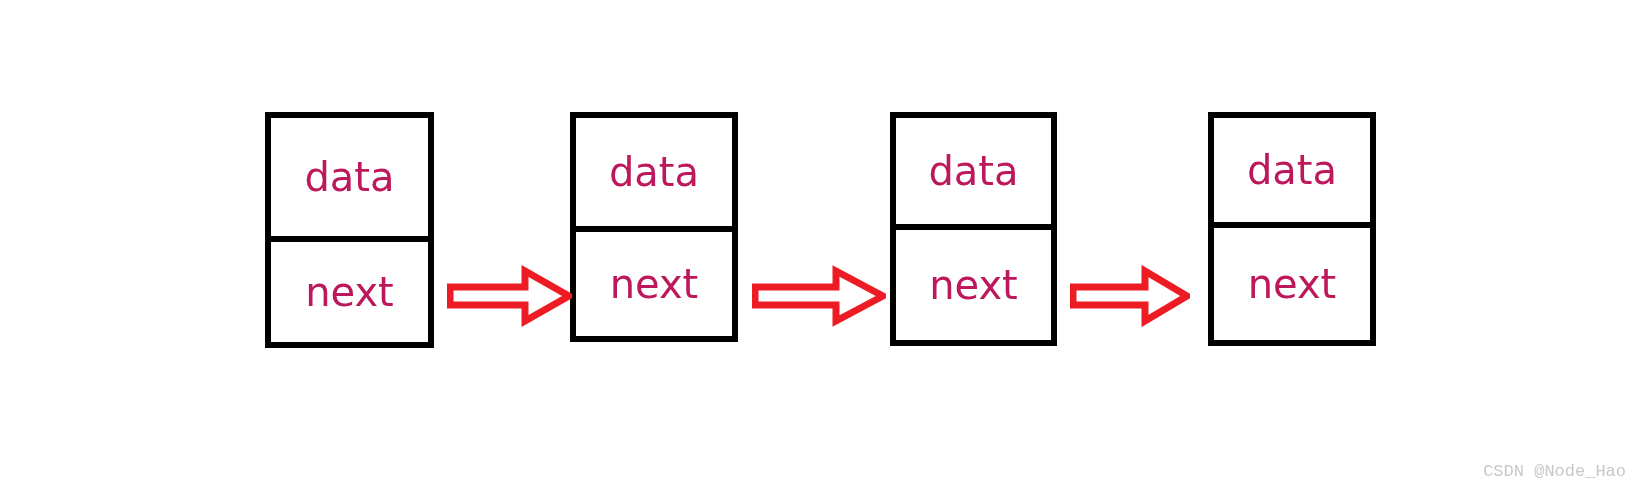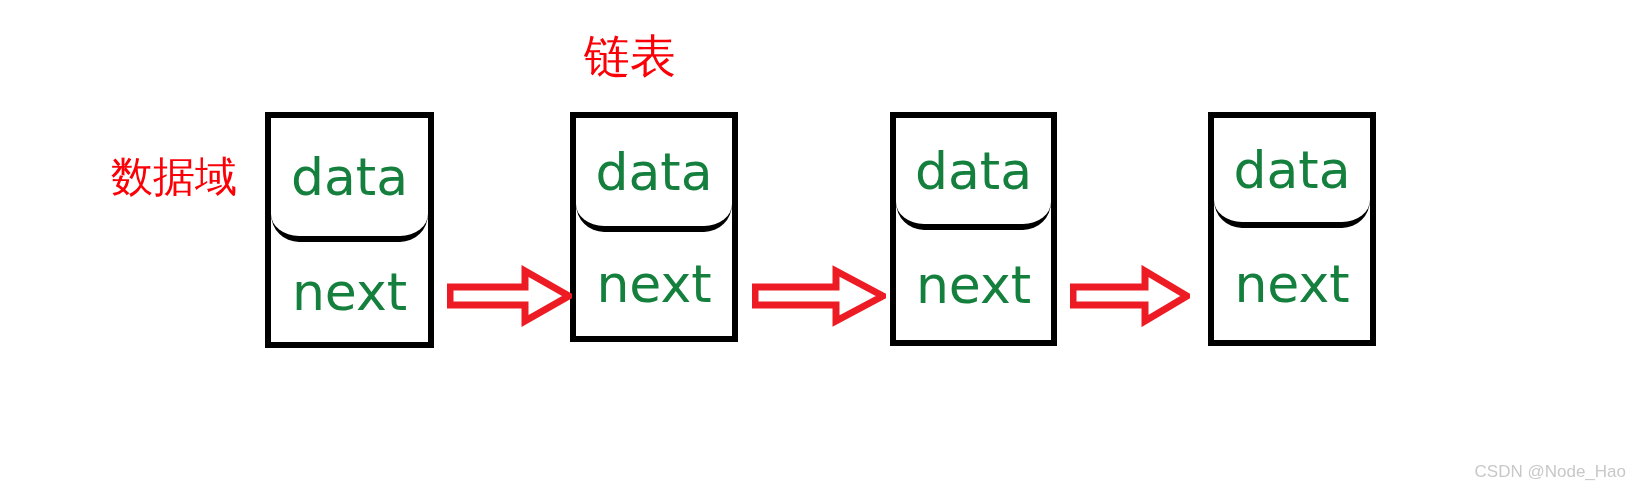--- a/index.html
+++ b/index.html
@@ -55,27 +55,26 @@
     background: #ffffff;
     display: flex;
     flex-direction: column;
   }
   .node .cell {
     box-sizing: border-box;
     display: flex;
     align-items: center;
     justify-content: center;
     font-family: "DejaVu Sans", "Liberation Sans", sans-serif;
-    font-size: 52px;
+    font-size: 40px;
     line-height: 1;
-    color: #15803d;
+    color: #be185d;
     letter-spacing: 0px;
     white-space: nowrap;
     overflow: hidden;
-    border-radius: 28px;
   }
   .node .cell.top {
     border-bottom: 6px solid #000000;
   }
 
   
   #node-1 { left: 265px; top: 112px; width: 169px; height: 236px; }
   #node-1 .cell.top    { height: 130px; }
   #node-1 .cell.bottom { height: 106px; }
 
@@ -102,34 +101,32 @@
   #arrow-2 { left: 752px; width: 134px; }
   #arrow-3 { left: 1070px; width: 120px; }
   .link-arrow svg { display: block; width: 100%; height: 100%; }
 
   
   .watermark {
     position: absolute;
     right: 12px;
     bottom: 8px;
     color: #c8c8c8;
-    font-family: Liberation Sans, sans-serif;
+    font-family: Liberation Mono, monospace;
     font-size: 17px;
     line-height: 22px;
     white-space: nowrap;
   }
 </style>
 </head>
 <body>
 
 <div id="canvas">
 
-  <div class="diagram-title">链表</div>
 
-  <div class="field-label data-field">数据域</div>
 
 
   <div class="node" id="node-1">
     <div class="cell top">data</div>
     <div class="cell bottom">next</div>
   </div>
 
   <div class="node" id="node-2">
     <div class="cell top">data</div>
     <div class="cell bottom">next</div>

